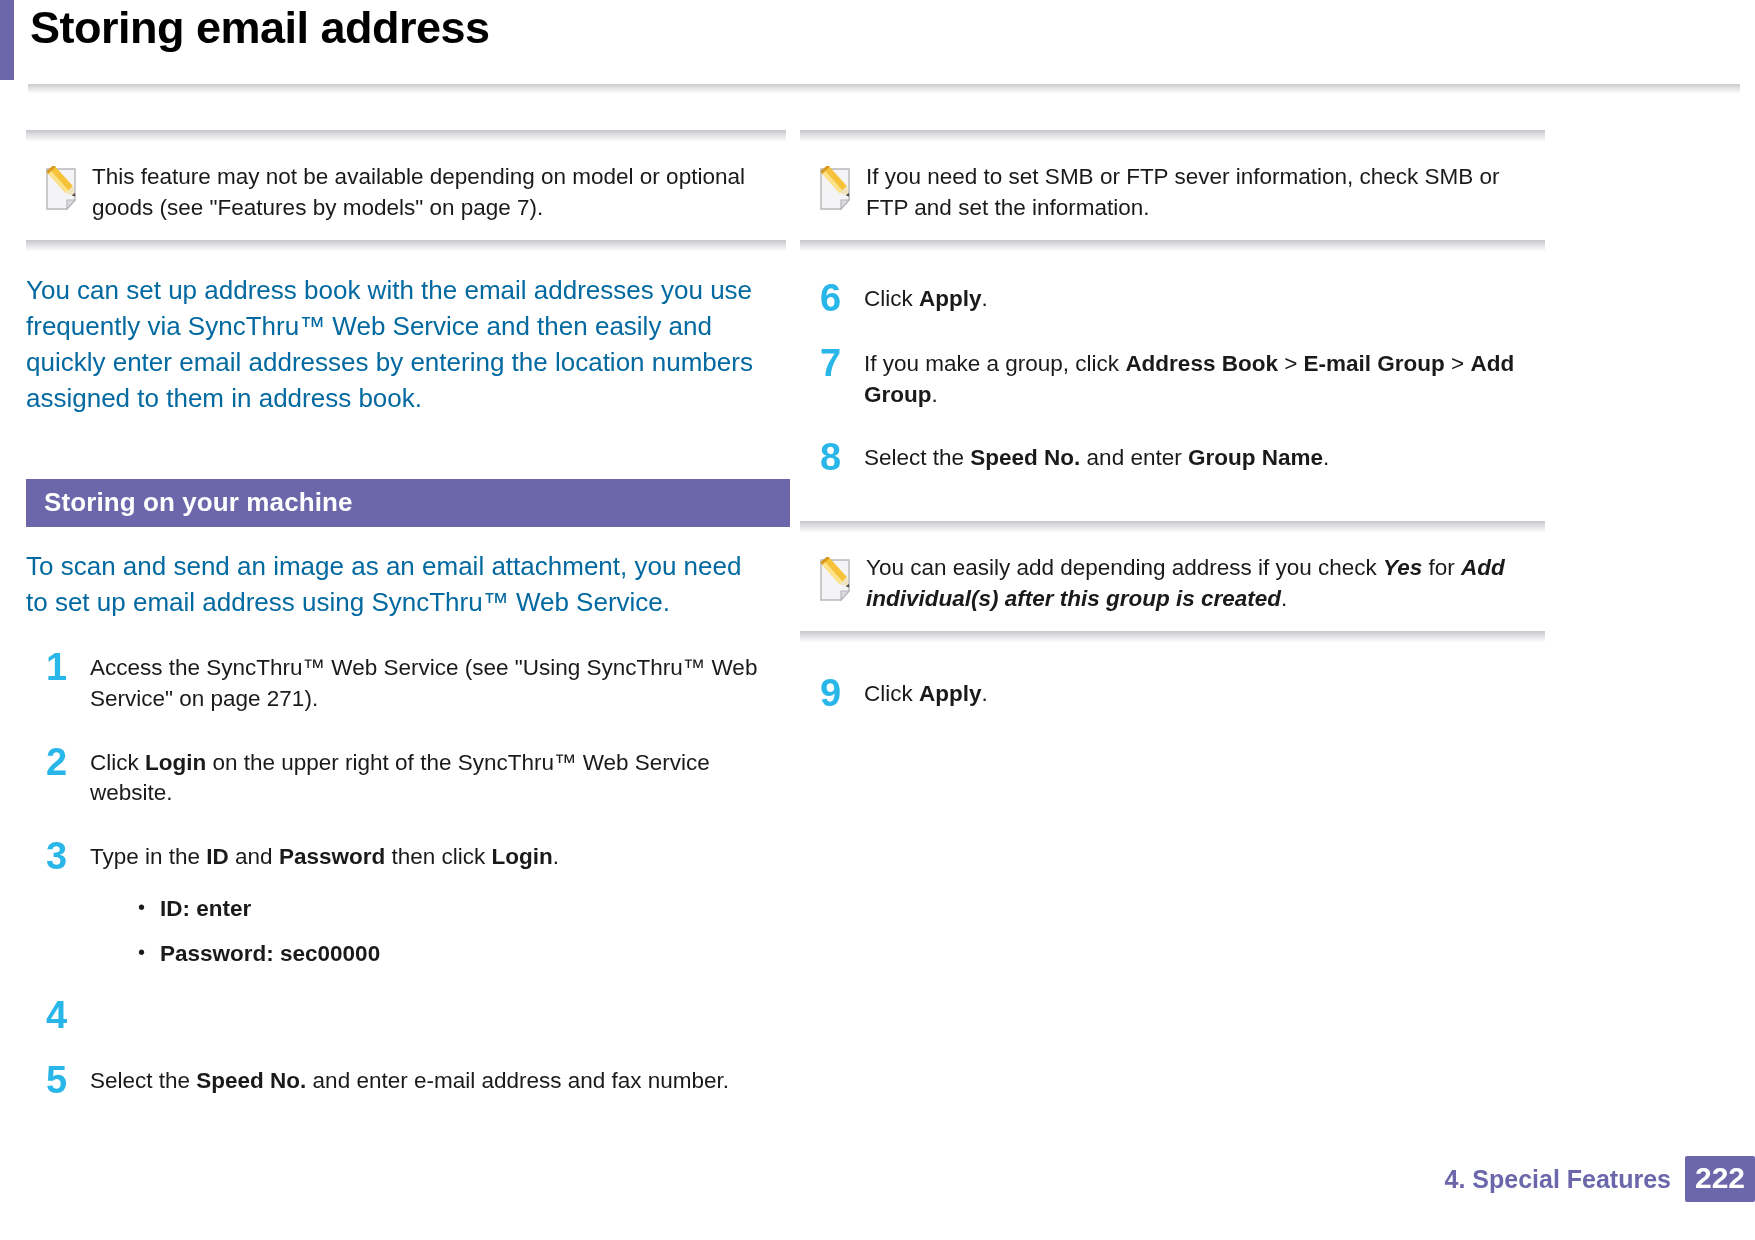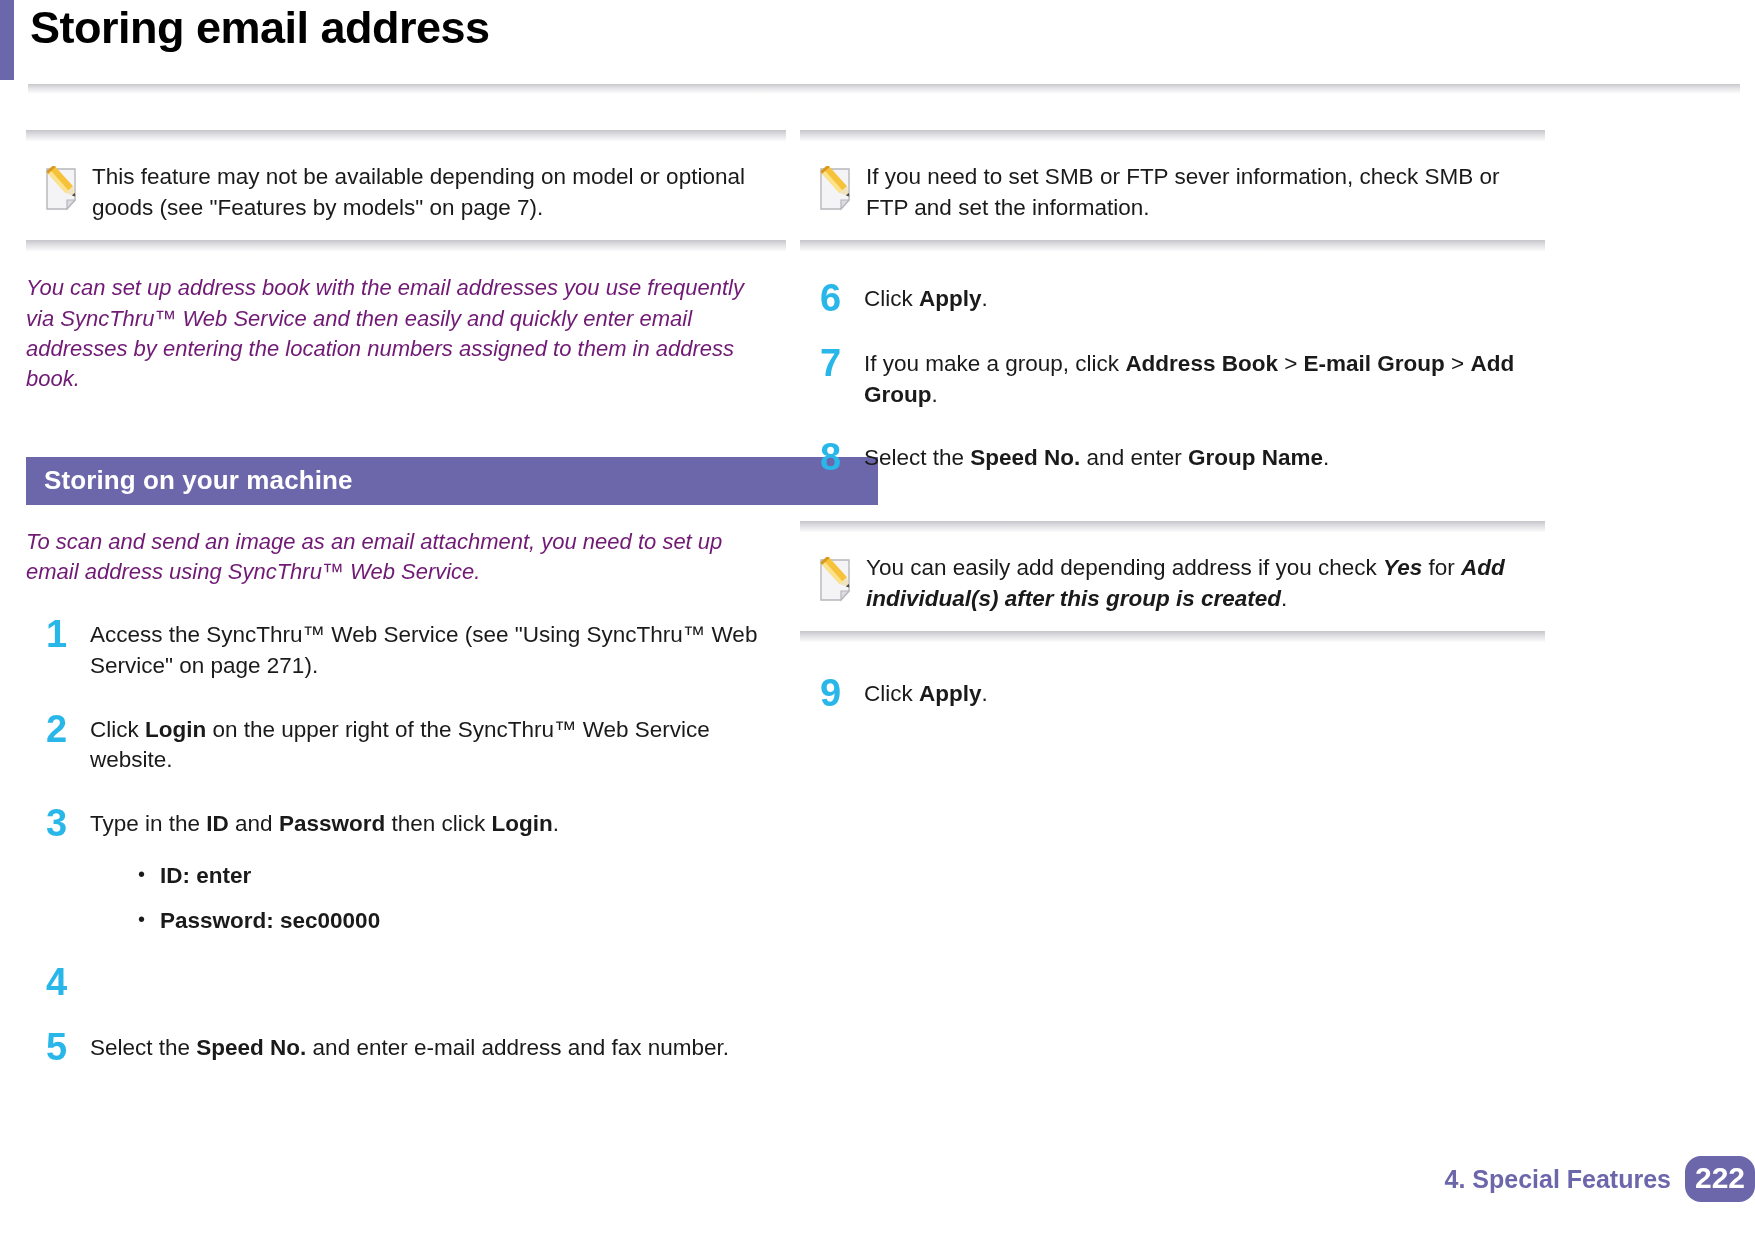--- a/index.html
+++ b/index.html
@@ -99,37 +99,36 @@
   .note-text {
     font-size: 22.5px;
     line-height: 1.36;
     color: #1a1a1a;
     max-width: 660px;
   }
   .note-text b { font-weight: bold; font-style: italic; }
 
   
   .para {
-    font-size: 22px;
+    font-size: 26px;
     line-height: 1.38;
-    color: #701a75;
+    color: #0369a1;
     margin: 22px 0 0 0;
     max-width: 730px;
-    font-style: italic;
   }
 
   
   .section-head {
     margin-top: 62px;
     background: #6c66ab;
     height: 48px;
     display: flex;
     align-items: center;
     padding-left: 18px;
-    width: 852px;
+    width: 764px;
   }
   .section-head span {
     color: #ffffff;
     font-size: 26px;
     font-weight: bold;
     letter-spacing: 0.1px;
   }
 
   
   .steps { margin-top: 14px; }
@@ -195,21 +194,21 @@
     font-weight: bold;
     color: #6c66ab;
     margin-right: 14px;
     white-space: nowrap;
   }
   .footer-page {
     background: #6c66ab;
     color: #ffffff;
     font-size: 30px;
     font-weight: bold;
-    border-radius: 16px;
+    border-radius: 2px;
     padding: 5px 9px 7px 9px;
     min-width: 70px;
     text-align: center;
   }
 </style>
 </head>
 <body>
 
 <div class="title-row">
   <div class="title-accent"></div>

